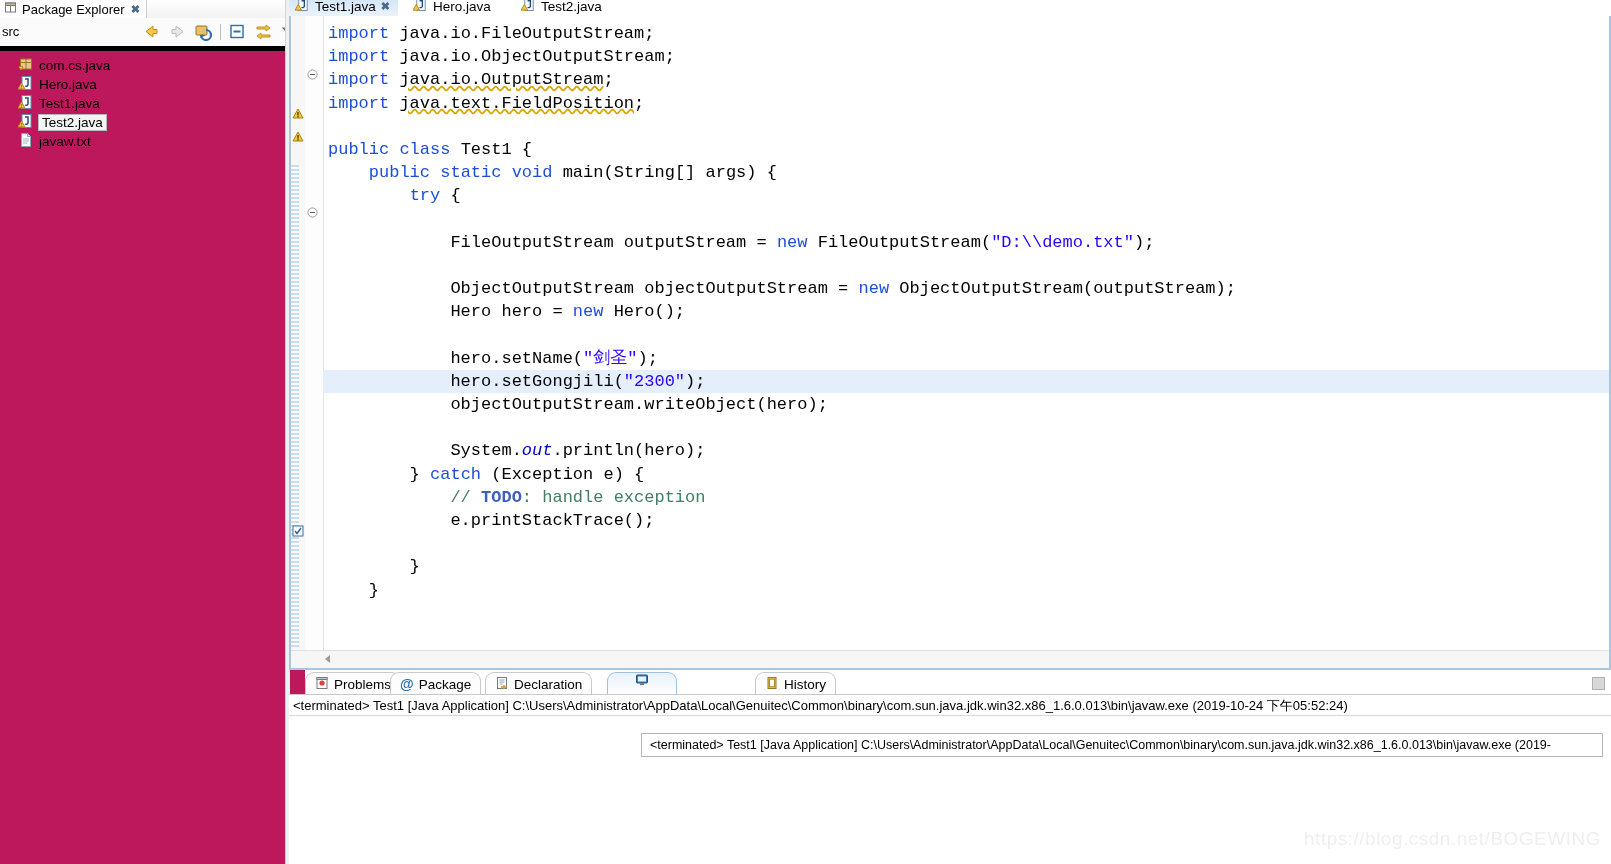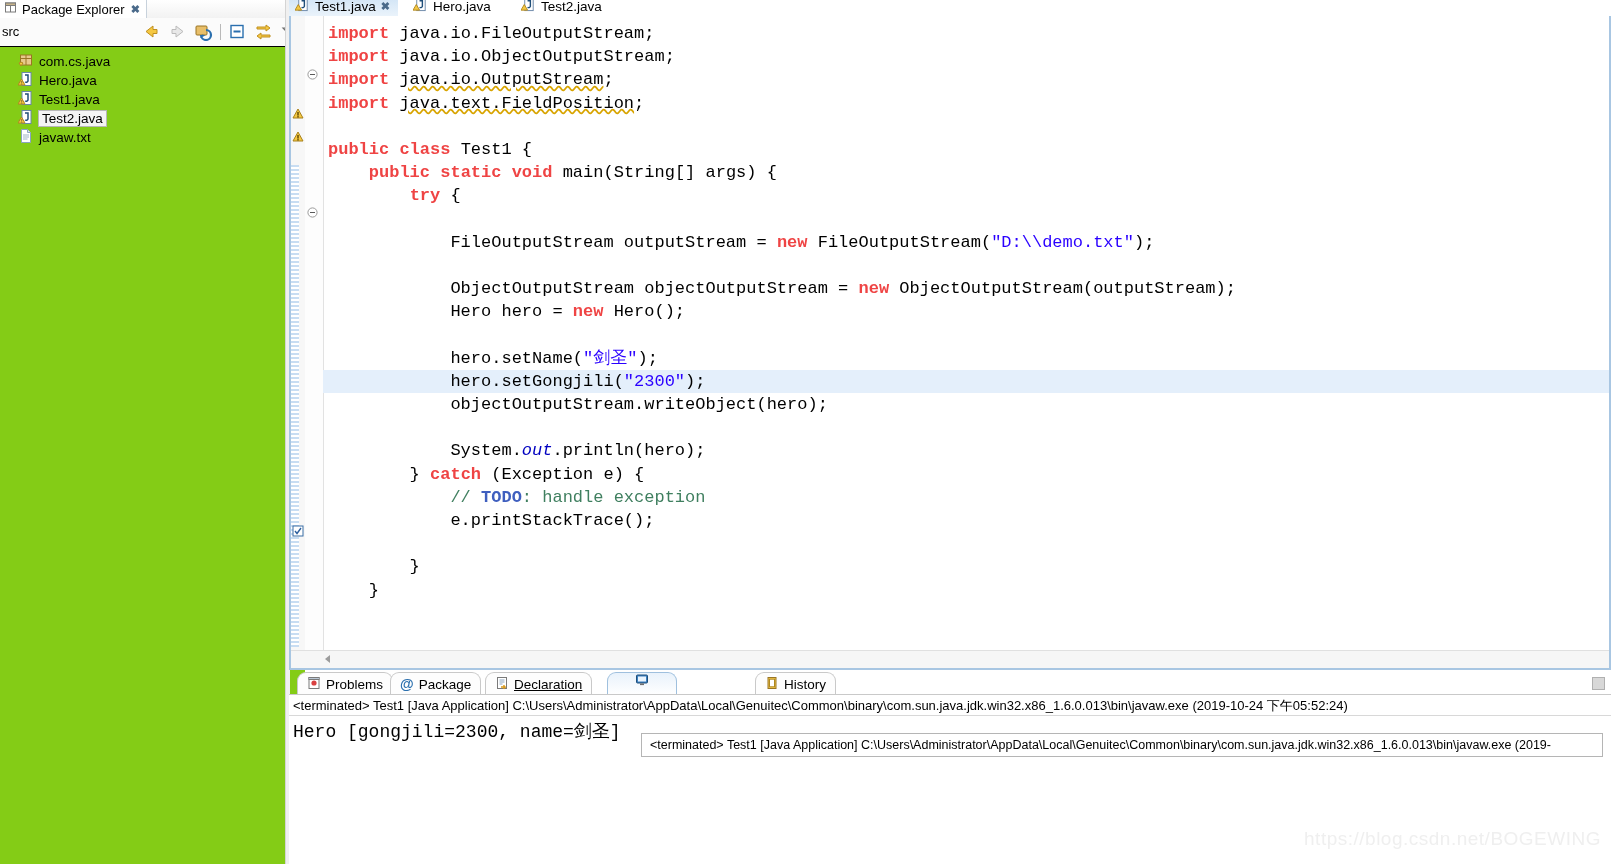--- a/index.html
+++ b/index.html
@@ -6,28 +6,28 @@
   body{
     width:1611px;height:864px;overflow:hidden;
     background:#ffffff;
     font-family:"Liberation Sans", sans-serif;
     font-size:13px;color:#000;
     -webkit-font-smoothing:antialiased;
   }
   .app{position:relative;width:1611px;height:864px;}
 
   
-  .explorer{position:absolute;left:0;top:0;width:305px;height:864px;background:#84cc16;}
+  .explorer{position:absolute;left:0;top:0;width:305px;height:864px;background:#be185d;}
   .pe-titlebar{position:relative;height:18px;background:linear-gradient(#ffffff,#f2f2f2);}
   .pe-tab{position:absolute;left:0;top:0;height:18px;display:flex;align-items:center;
           padding:0 6px 0 4px;background:#ffffff;border-right:1px solid #c8d2dc;}
   .pe-tab-title{font-size:13px;color:#000;margin:0 6px 0 4px;}
   .pe-close{color:#4a6a8a;font-size:11px;font-weight:bold;}
   .pe-min{position:absolute;right:6px;top:1px;width:11px;height:11px;border:1px solid #9aa7b4;border-top-width:3px;background:#fff;}
-  .pe-toolbar{position:relative;height:28px;border-bottom:1px solid #000000;background:#fbfbfb;}
+  .pe-toolbar{position:relative;height:28px;border-bottom:5px solid #000000;background:#fbfbfb;}
   .pe-src{position:absolute;left:2px;top:6px;font-size:13px;}
   .pe-icons{position:absolute;right:6px;top:4px;display:flex;align-items:center;gap:7px;}
   .pe-icons .ic{width:19px;height:19px;display:inline-block;}
   .divider-v{width:1px;height:16px;background:#b9b9b9;}
   .tree{padding-top:5px;}
   .tnode{display:flex;align-items:center;height:19px;font-size:13.5px;white-space:nowrap;}
   .tnode .lbl{margin-left:5px;}
   .tnode.sel .lbl{background:#f4f4f4;border:1px solid #b8b8b8;padding:0 3px;margin-left:4px;}
   .ind1{padding-left:18px;}
 
@@ -44,21 +44,21 @@
 
   .epane{position:absolute;left:0;top:16px;right:0;bottom:0;border:2px solid #a8c6e2;border-top:none;background:#fff;box-sizing:border-box;}
   .markerbar{position:absolute;left:0;top:0;width:14px;bottom:18px;background:#f7f7f7;border-right:1px solid #ddd;}
   .foldbar{position:absolute;left:14px;top:0;width:18px;bottom:18px;background:#fdfdfd;border-right:1px solid #e2e2e2;}
   .changebar{position:absolute;left:0;width:8px;}
   .code{position:absolute;left:32px;top:0;right:0;bottom:18px;overflow:hidden;
         font-family:"Liberation Mono","DejaVu Sans Mono",monospace;font-size:17px;line-height:23.2px;
         white-space:pre;padding-top:6px;}
   .code .ln{height:23.2px;padding-left:5px;}
   .code .ln.hl{background:#e4effb;}
-  .kw{color:#ef4444;font-weight:bold;}
+  .kw{color:#1d4ed8;font-weight:normal;}
   .str{color:#2a00ff;}
   .cmt{color:#3f7f5f;}
   .tdo{color:#3f5fbf;font-weight:bold;}
   .stc{font-style:italic;color:#0000c0;}
   .wav{text-decoration:underline;text-decoration-style:wavy;text-decoration-color:#d8a400;}
   .hscroll{position:absolute;left:0;right:0;bottom:0;height:17px;background:#f6f6f6;border-top:1px solid #e0e0e0;}
   .hs-arrow{position:absolute;left:34px;top:4px;width:0;height:0;border-top:4px solid transparent;border-bottom:4px solid transparent;border-right:5px solid #9c9c9c;}
 
   
   .bottom{position:absolute;left:289px;top:672px;width:1322px;height:192px;}
@@ -289,35 +289,35 @@
       <div class="code" id="code-body"><div class="ln"><span class="kw">import</span> java.io.FileOutputStream;</div><div class="ln"><span class="kw">import</span> java.io.ObjectOutputStream;</div><div class="ln"><span class="kw">import</span> <span class="wav">java.io.OutputStream</span>;</div><div class="ln"><span class="kw">import</span> <span class="wav">java.text.FieldPosition</span>;</div><div class="ln">&nbsp;</div><div class="ln"><span class="kw">public</span> <span class="kw">class</span> Test1 {</div><div class="ln">    <span class="kw">public</span> <span class="kw">static</span> <span class="kw">void</span> main(String[] args) {</div><div class="ln">        <span class="kw">try</span> {</div><div class="ln">&nbsp;</div><div class="ln">            FileOutputStream outputStream = <span class="kw">new</span> FileOutputStream(<span class="str">"D:\\demo.txt"</span>);</div><div class="ln">&nbsp;</div><div class="ln">            ObjectOutputStream objectOutputStream = <span class="kw">new</span> ObjectOutputStream(outputStream);</div><div class="ln">            Hero hero = <span class="kw">new</span> Hero();</div><div class="ln">&nbsp;</div><div class="ln">            hero.setName(<span class="str">"剑圣"</span>);</div><div class="ln hl">            hero.setGongjili(<span class="str">"2300"</span>);</div><div class="ln">            objectOutputStream.writeObject(hero);</div><div class="ln">&nbsp;</div><div class="ln">            System.<span class="stc">out</span>.println(hero);</div><div class="ln">        } <span class="kw">catch</span> (Exception e) {</div><div class="ln">            <span class="cmt">// <span class="tdo">TODO</span>: handle exception</span></div><div class="ln">            e.printStackTrace();</div><div class="ln">&nbsp;</div><div class="ln">        }</div><div class="ln">    }</div></div>
 
       <div class="hscroll">
         <span class="hs-arrow"></span>
       </div>
     </div>
   </div>
 
   <div class="bottom">
     <div class="btabs">
-      <div class="btab" style="left:8px;">
+      <div class="btab" style="left:16px;">
         <span>
           <svg width="14" height="14" viewBox="0 0 14 14">
               <rect x="2" y="1.5" width="10" height="11" fill="#fff" stroke="#7a7a7a"></rect>
               <rect x="2" y="1.5" width="10" height="2" fill="#b9c6d4" stroke="#7a7a7a"></rect>
               <circle cx="7" cy="7" r="2.6" fill="#d94141"></circle>
             </svg>
         </span>
         <span>Problems</span>
       </div>
       <div class="btab" style="left:101px;">
         <span style="color:#2a6fae;font-size:14px;font-weight:bold;">@</span>
         <span>Package</span>
       </div>
-      <div class="btab" style="left:196px;text-decoration:underline;">
+      <div class="btab" style="left:196px;">
         <span>
           <svg width="14" height="14" viewBox="0 0 14 14">
               <rect x="2.5" y="1.5" width="9" height="11" fill="#fff" stroke="#7a7a7a"></rect>
               <path d="M4.5 4 h5 M4.5 6 h5 M4.5 8 h3" stroke="#8aa4bf"></path>
               <path d="M6 11 l4 0 l-1.5 -1.8 M10 11 l-1.5 1.8" fill="none" stroke="#d89a1e" stroke-width="1.5"></path>
             </svg>
         </span>
         <span>Declaration</span>
       </div>
       <div class="btab active" style="left:318px;flex-direction:column;">
@@ -340,21 +340,20 @@
         </span>
         <span>History</span>
       </div>
     </div>
 
     <div class="bconsole">
       <div class="cons-min"></div>
       <div class="cons-head">
         <span class="txt">&lt;terminated&gt; Test1 [Java Application] C:\Users\Administrator\AppData\Local\Genuitec\Common\binary\com.sun.java.jdk.win32.x86_1.6.0.013\bin\javaw.exe (2019-10-24 下午05:52:24)</span>
       </div>
-      <div class="cons-out">Hero [gongjili=2300, name=剑圣]</div>
     </div>
   </div>
 
   <div class="tooltip">
     <span>&lt;terminated&gt; Test1 [Java Application] C:\Users\Administrator\AppData\Local\Genuitec\Common\binary\com.sun.java.jdk.win32.x86_1.6.0.013\bin\javaw.exe (2019-</span>
   </div>
 
   <div class="watermark">https://blog.csdn.net/BOGEWING</div>
 </div>
 

